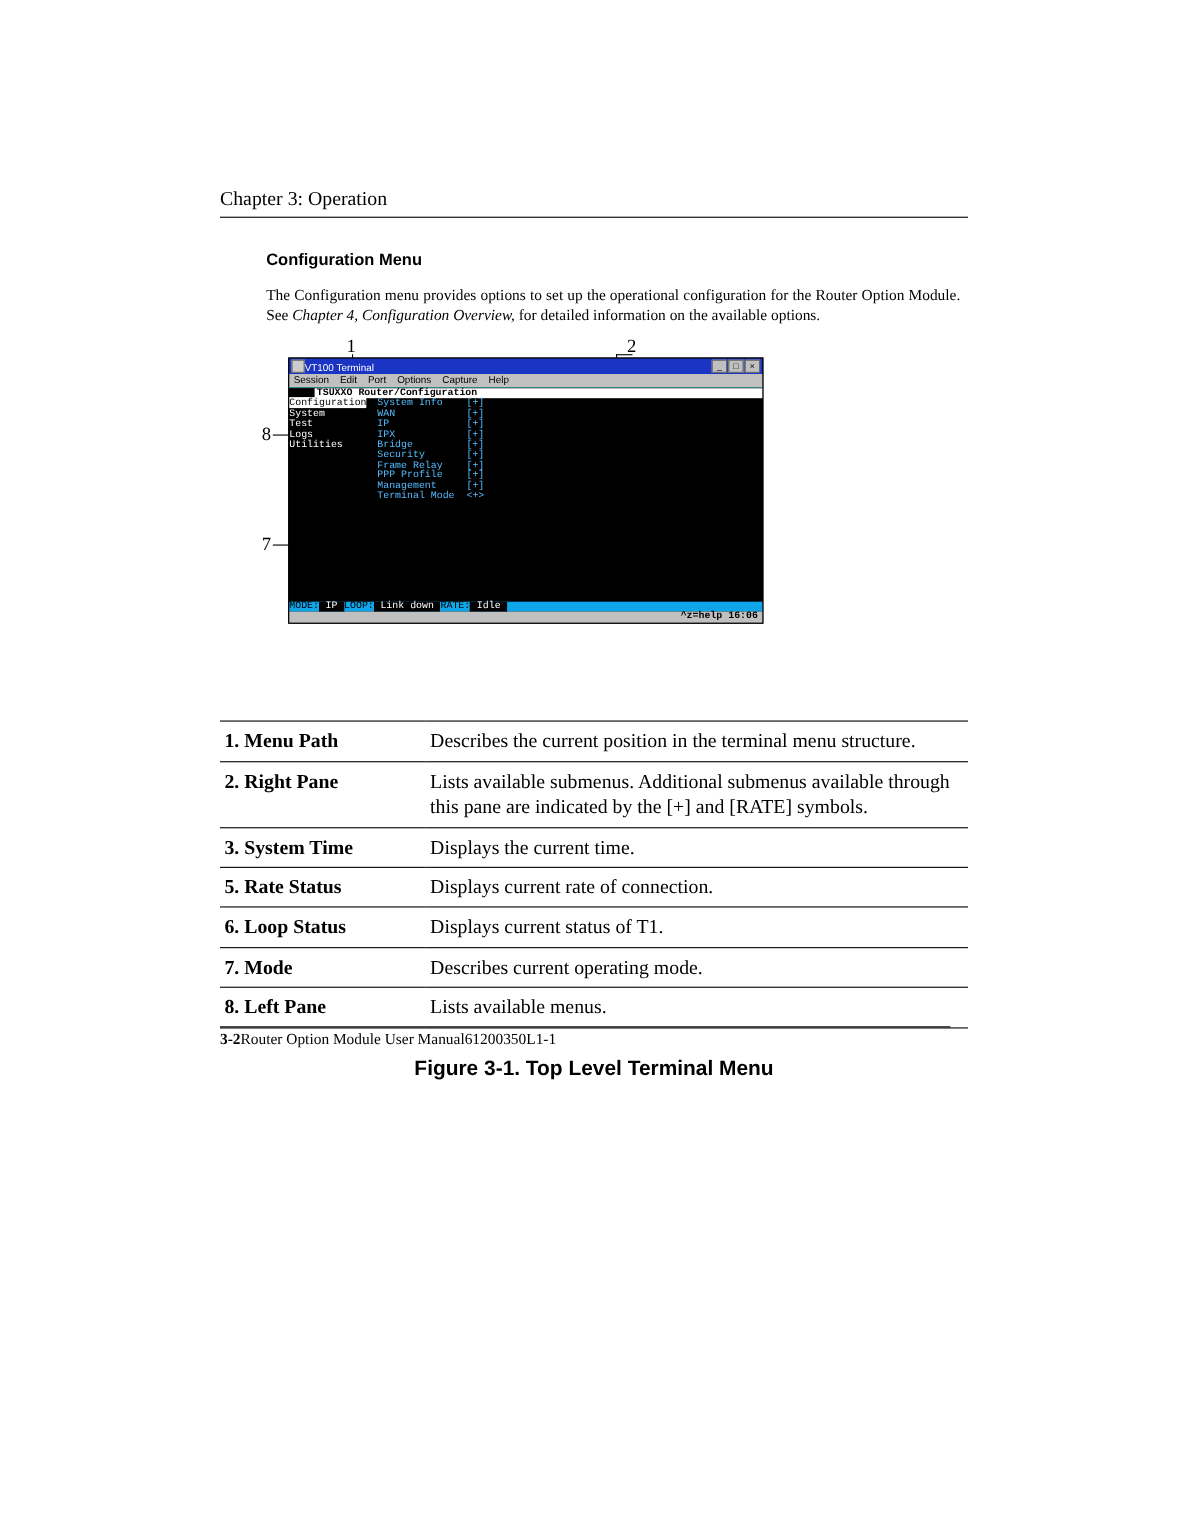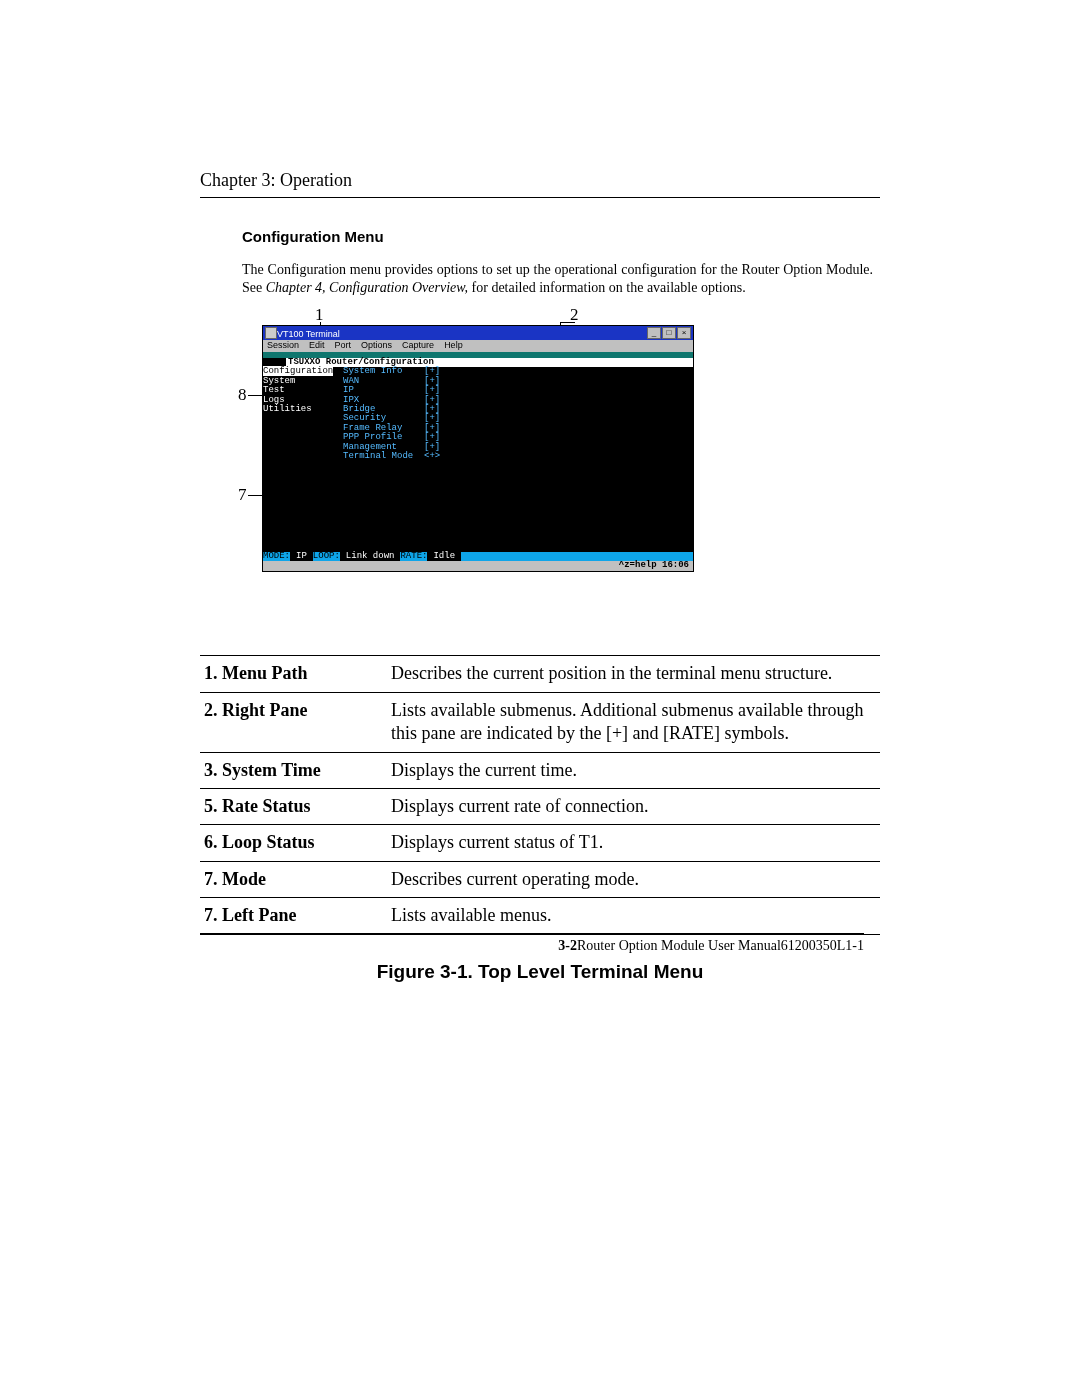--- a/index.html
+++ b/index.html
@@ -74,21 +74,21 @@
   .titlebar .left { display:flex; align-items:flex-end; gap:0;}
   .tb-icon { width:10px; height:10px; background:#ccc; border:1px solid #666; display:inline-block;}
   .titlebar .btns { display:flex; gap:1px;}
   .tb-btn { width:12px; height:10px; background:#c0c0c0; border:1px solid #666; font-size:8px; line-height:9px; text-align:center; color:#000; font-family:Arial;}
   .menubar {
     background:#c0c0c0; color:#000;
     padding:1px 4px;
     font-family:"MS Sans Serif",Arial,sans-serif;
     font-size:9px;
     display:flex; gap:10px;
-    border-bottom:6px solid #0f766e;
+    border-bottom:1px solid #0f766e;
   }
   .menubar span { position:relative; }
   .term-body { background:#000; color:#fff; padding:0; min-height:150px;}
   .term-path { background:#fff; color:#000; padding:0 2px; font-weight:bold; white-space:pre;margin-left:23px;}
   .term-cols { display:flex; }
   .left-pane { width:80px; color:#fff; white-space:pre;}
   .left-pane .sel { background:#fff; color:#000;}
   .right-pane { color:#5bf; white-space:pre;}
   .term-black-fill { height:90px; background:#000;}
   .status-bar { background:#0ea5e9; color:#000; white-space:pre; display:flex;}
@@ -121,21 +121,21 @@
     text-align: center;
     margin-top: 26px;
   }
   .footer {
     position: absolute;
     left: 200px; right: 216px;
     bottom: 315px;
     border-top: 1px solid #000;
     padding-top: 4px;
     display: flex;
-    justify-content: flex-end;
+    justify-content: flex-start;
     font-size: 14px;
   }
   .footer .pg { font-weight:bold;}
   .bold { font-weight:bold; }
 </style>
 </head>
 <body>
 
 <div class="page">
 
@@ -244,21 +244,21 @@
         </tr>
     <tr>
           <td>6. Loop Status</td>
           <td>Displays current status of T1.</td>
         </tr>
     <tr>
           <td>7. Mode</td>
           <td>Describes current operating mode.</td>
         </tr>
     <tr>
-          <td>7. Left Pane</td>
+          <td>8. Left Pane</td>
           <td>Lists available menus.</td>
         </tr>
   </tbody>
     </table>
 
   <div class="figure-caption">Figure 3-1.  Top Level Terminal Menu</div>
 
   <div class="footer">
     <span class="pg">3-2</span>
     <span>Router Option Module User Manual</span>

